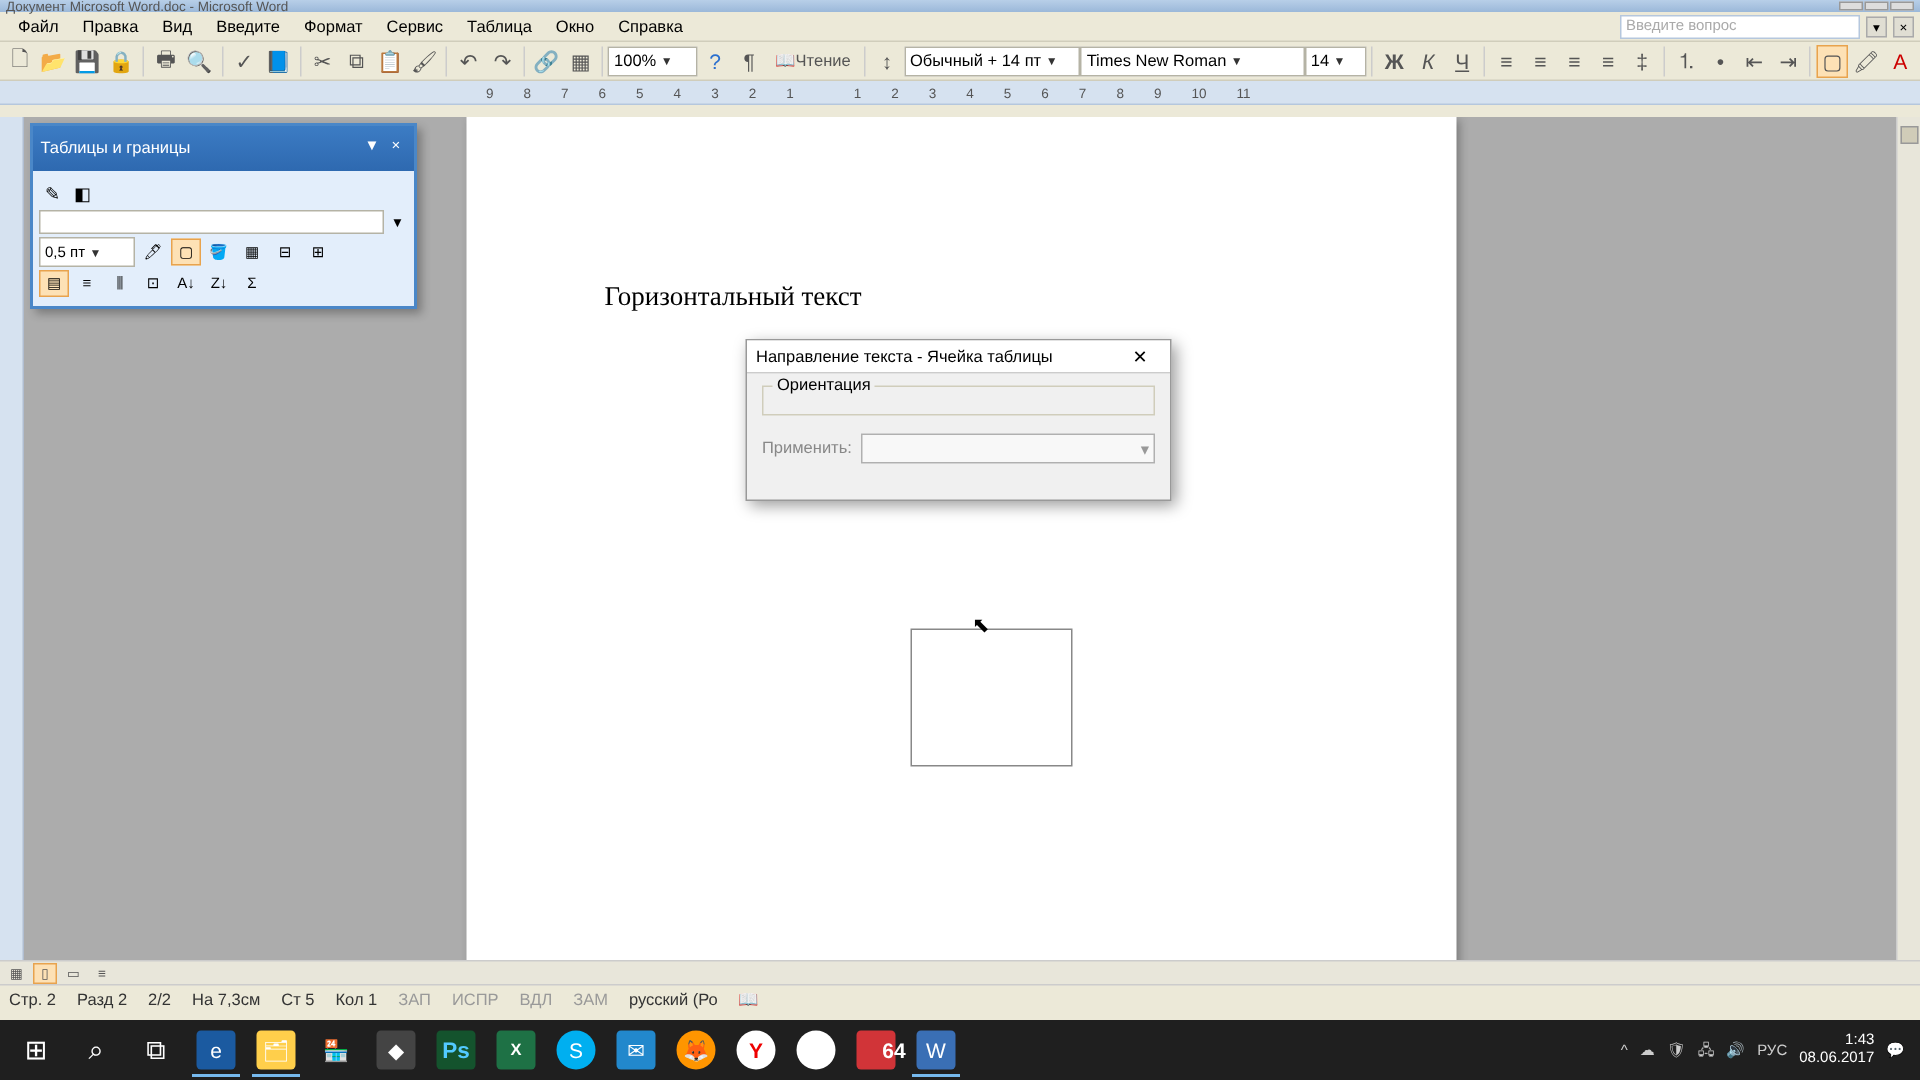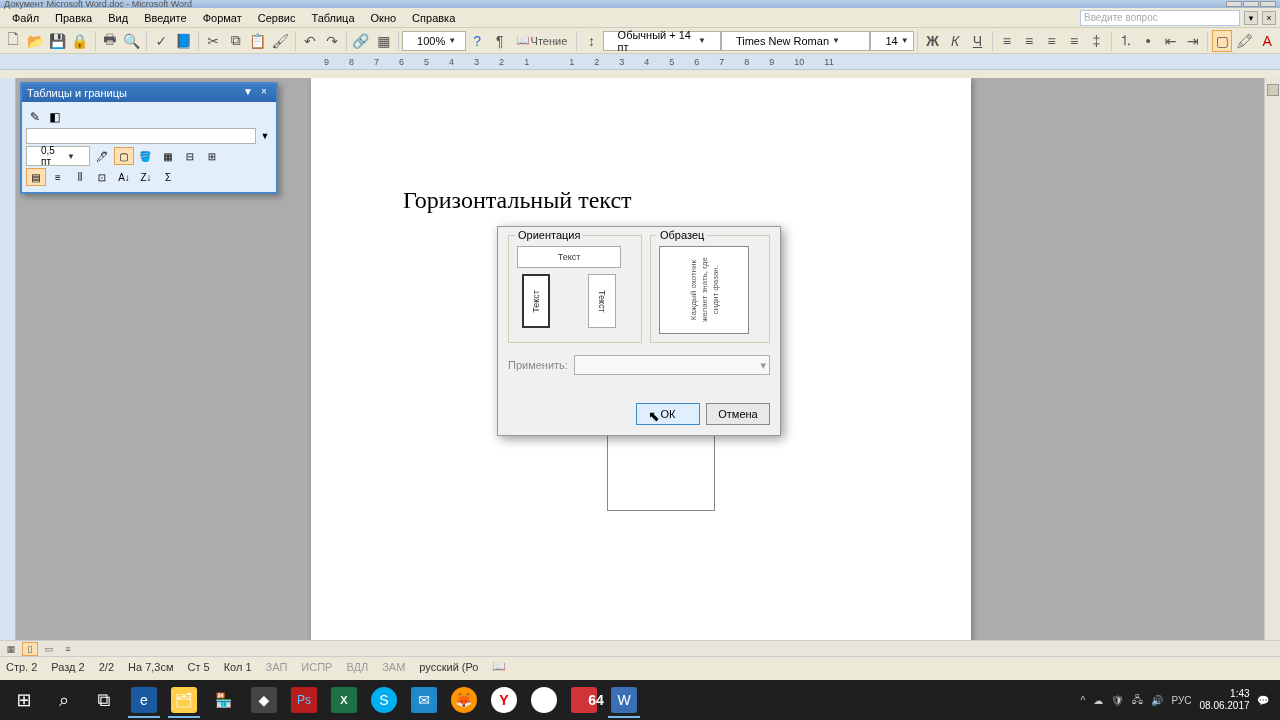--- a/index.html
+++ b/index.html
@@ -13,47 +13,47 @@
 
 .menubar { height: 20px; display: flex; align-items: center; padding: 0 4px; font-size: 11px; background: #ece9d8; border-bottom: 1px solid #d0cdbb; }
 .menubar .menu-item { padding: 2px 8px; cursor: pointer; }
 .menubar .question { margin-left: auto; width: 160px; height: 16px; border: 1px solid #b5c7dd; background: #fff; font-size: 10px; color: #999; padding: 1px 3px; }
 .menubar .x { margin-left:4px; width:14px; height:14px; background:#e0ded3; border:1px solid #aaa; font-size:9px; text-align:center; line-height:12px;}
 
 
 .toolbar { height: 26px; display: flex; align-items: center; padding: 0 2px; border-bottom: 1px solid #d0cdbb; background: #ece9d8; font-size: 11px; }
 .tb-btn { width: 22px; height: 22px; border:1px solid transparent; display:inline-flex; align-items:center; justify-content:center; font-size:14px; color:#555; margin:0 1px; cursor:pointer;}
 .tb-sep { width:1px; height:20px; background:#ccc; margin:0 3px; }
-.tb-combo { height:20px; border:1px solid #b5b3a5; background:#fff; padding:1px 14px; display:flex; align-items:center; gap:3px; }
+.tb-combo { height:20px; border:1px solid #b5b3a5; background:#fff; padding:1px 3px; display:flex; align-items:center; gap:3px; }
 .tb-combo .arrow { font-size:8px; color:#333; }
 
 
 .ruler-top { height: 16px; background: #d6e2f0; border-bottom:1px solid #b5c7dd; display:flex; align-items:center; padding-left: 314px; font-size:9px; color:#555;}
 .ruler-top .tick { margin:0 10px; }
 
 
 .main { position:absolute; top:78px; left:0; right:0; bottom:68px; background:#b5c7dd; display:flex;}
 .vruler { width:16px; background:#d6e2f0; border-right:1px solid #b0bdd0; }
 .workspace { flex:1; overflow:hidden; position:relative; background:#acacac;}
 .page { position:absolute; left:295px; top:0; width:660px; height:800px; background:#fff; box-shadow: 2px 2px 6px rgba(0,0,0,0.3);}
-.page .text1 { position:absolute; left:92px; top:109px; font-family: 'Times New Roman', serif; font-size: 24px; color:#000;}
+.page .text1 { position:absolute; left:92px; top:109px; font-family: 'Times New Roman', serif; font-size: 18px; color:#000;}
 .page .tablecell { position:absolute; left:296px; top:341px; width:108px; height:92px; border:1px solid #888; }
 
 
 .vscroll { position:absolute; right:0; top:0; bottom:0; width:16px; background:#e8e6da; border-left:1px solid #ccc;}
 .vscroll .thumb { position:absolute; top:6px; left:2px; width:12px; height:12px; background:#d0ccb8; border:1px solid #999;}
 .hscroll-row { height:16px; background:#e8e6da; border-top:1px solid #ccc; display:flex; align-items:center; font-size:9px;}
 
 
 .statusbar { position:absolute; bottom:44px; left:0; right:0; height:20px; background:#ece9d8; border-top:1px solid #ccc; display:flex; align-items:center; font-size:11px; color:#333; padding:0 6px; gap:14px;}
 .statusbar .dim { color:#999; }
 
 
 .floatpanel { position:absolute; top:82px; left:20px; width:258px; background:#e3eefb; border:2px solid #4a87c8; box-shadow:3px 3px 6px rgba(0,0,0,.3);}
-.floatpanel .fp-title { height:18px; background: linear-gradient(#3c7cc4,#2e69b0); color:#fff; font-size:11px; display:flex; align-items:center; padding:0 5px;}
+.floatpanel .fp-title { height:30px; background: linear-gradient(#3c7cc4,#2e69b0); color:#fff; font-size:11px; display:flex; align-items:center; padding:0 5px;}
 .floatpanel .fp-title .fp-btns { margin-left:auto; display:flex; gap:2px;}
 .floatpanel .fp-title .fp-btns div{ width:14px; height:12px; text-align:center; line-height:10px; font-size:10px; color:#fff; cursor:pointer;}
 .floatpanel .fp-body { padding:4px; }
 .fp-row { display:flex; align-items:center; gap:2px; margin:2px 0;}
 .fp-iconr { width:18px;height:18px; border:1px solid transparent; display:inline-flex;align-items:center;justify-content:center; font-size:12px;}
 .fp-line { flex:1; height:16px; border:1px solid #b5b3a5; background:#fff;}
 .fp-mini{width:20px;height:18px; display:inline-flex;align-items:center;justify-content:center;border:1px solid transparent; font-size:10px;}
 
 
 .dialog { position:absolute; left:497px; top:226px; width:284px; background:#f0f0f0; border:1px solid #999; box-shadow:3px 3px 10px rgba(0,0,0,.4); font-size:11px;}
@@ -79,21 +79,21 @@
 .dlg-btns button.primary{border:1px solid #3a8ccf;background:#e0efff;}
 
 
 .taskbar { position:absolute; bottom:0; left:0; right:0; height:40px; background:#1f1f1f; display:flex; align-items:center; padding:0 4px; }
 .taskbar .tb-item{ width:40px; height:36px; display:flex; align-items:center; justify-content:center; font-size:18px; color:#fff; position:relative; cursor:pointer;}
 .taskbar .tb-item.active::after{content:'';position:absolute;bottom:0;left:4px;right:4px;height:2px;background:#76b9ed;}
 .taskbar .tray{margin-left:auto;display:flex;align-items:center;gap:8px;color:#ccc;font-size:10px;padding-right:6px;}
 .taskbar .clock{text-align:right;line-height:1.2;font-size:10px;color:#fff;}
 .tb-icon{width:26px;height:26px;display:flex;align-items:center;justify-content:center;font-size:14px;border-radius:3px;}
 .ic-win{color:#fff;}
-.ic-ps{background:#b91c1c;color:#52caff;font-weight:normal;font-size:12px;}
+.ic-ps{background:#14532d;color:#52caff;font-weight:bold;font-size:15px;}
 .ic-xl{background:#1e7145;color:#fff;font-weight:bold;font-size:11px;}
 .ic-sk{background:#00aff0;color:#fff;border-radius:50%;}
 .ic-ff{background:#ff9500;border-radius:50%;}
 .ic-ch{background:#fff;border-radius:50%;position:relative;}
 .ic-red{background:#d13438;color:#fff;font-weight:bold;padding-left:24px;}
 .ic-y{background:#fff;color:#e00;font-weight:bold;border-radius:50%;}
 .ic-doc{background:#3a6fb5;color:#fff;}
 
 
 .cursor{position:absolute;left:648px;top:408px;pointer-events:none;font-size:14px;color:#000;z-index:999;}
@@ -265,57 +265,36 @@
       <div class="fp-mini">⫼</div>
       <div class="fp-mini">⊡</div>
       <div class="fp-mini">A↓</div>
       <div class="fp-mini">Z↓</div>
       <div class="fp-mini">Σ</div>
     </div>
   </div>
 </div>
 
 <div class="dialog">
+  <div class="dlg-title">
+    <span>Направление текста - Ячейка таблицы</span>
+    <div class="x">✕</div>
+  </div>
   <div class="dlg-body">
     <div class="grp-row">
       <div class="grp" style="flex:1;">
         <div class="grp-title">Ориентация</div>
-        <div class="orient-box">
-          <div class="dir-btn h">
-              <span>Текст</span>
-            </div>
-          <div style="display:flex;gap:38px;">
-            <div class="dir-btn v sel">
-                <span class="vtxt">Текст</span>
-              </div>
-            <div class="dir-btn v">
-                <span class="vtxt2">Текст</span>
-              </div>
-          </div>
-        </div>
-      </div>
-      <div class="grp" style="width:130px;">
-        <div class="grp-title">Образец</div>
-        <div class="sample-box">
-          <div class="line">Каждый охотник</div>
-          <div class="line">желает знать, где</div>
-          <div class="line">сидит фазан.</div>
-        </div>
       </div>
     </div>
     <div class="apply-row">
       <span style="color:#888;">Применить:</span>
       <div class="combo">
           <span>▾</span>
         </div>
     </div>
-  </div>
-  <div class="dlg-btns">
-    <button class="primary">ОК</button>
-    <button>Отмена</button>
   </div>
 </div>
 
 <div class="cursor">⬉</div>
 
 <div class="hscroll-row" style="position:absolute;bottom:64px;left:0;right:0;">
   <div style="display:flex;gap:1px;padding:0 2px;">
     <div class="tb-btn" style="width:16px;height:14px;font-size:9px;">▦</div>
     <div class="tb-btn" style="width:16px;height:14px;font-size:9px;border:1px solid #e8a34e;background:#fde1b5;">▯</div>
     <div class="tb-btn" style="width:16px;height:14px;font-size:9px;">▭</div>

